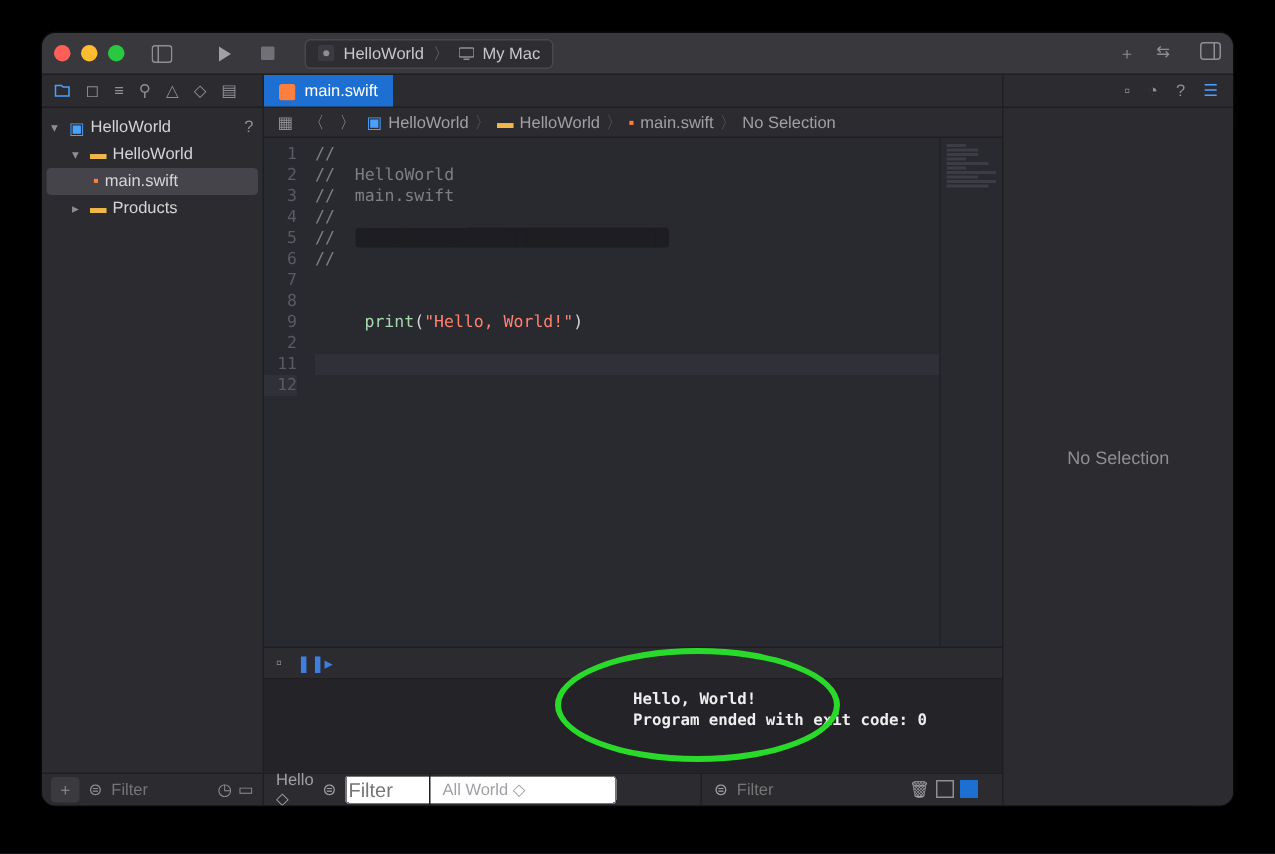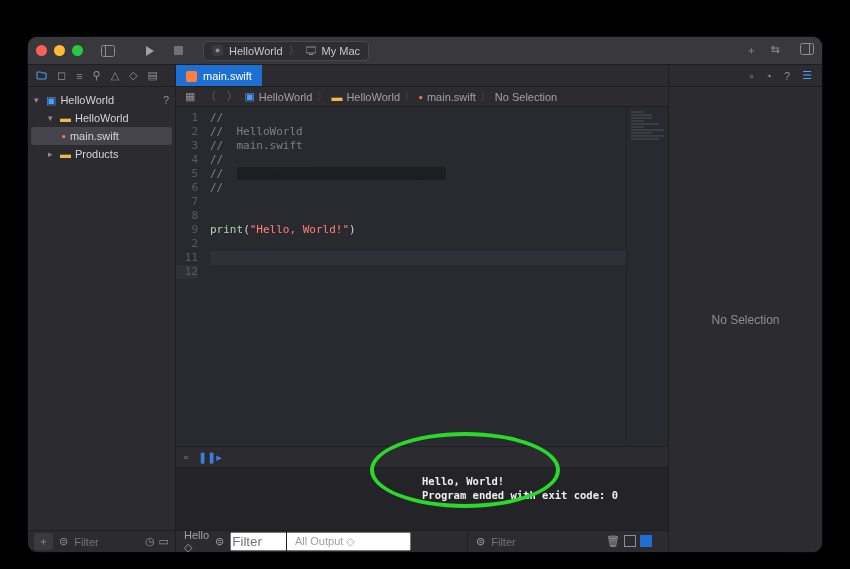--- a/index.html
+++ b/index.html
@@ -7,21 +7,21 @@
     width: 850px; height: 569px;
     background: #000;
     font-family: "SF Pro Text", -apple-system, Helvetica, Arial, sans-serif;
     font-size: 11px;
     color: #ccc;
     overflow: hidden;
     position: relative;
   }
   .window {
     position: absolute;
-    left: 28px; top: 37px;
+    left: 28px; top: 22px;
     width: 794px; height: 515px;
     background: #2b2b30;
     border-radius: 9px;
     box-shadow: 0 18px 40px rgba(0,0,0,0.7), 0 0 0 1px rgba(255,255,255,0.05);
     display: flex; flex-direction: column;
     overflow: hidden;
   }
   
   .toolbar {
     height: 28px;
@@ -114,21 +114,21 @@
   .jump .sep{color:#5a5a60;}
   .editor-wrap{flex:1; display:flex; min-height:0;}
   .editor{flex:1; display:flex; background:#292a30; font-family:"SF Mono",Menlo,monospace; font-size:11px; min-width:0;}
   .gutter{width:28px; text-align:right; padding:4px 6px 0 0; color:#5a5a62;}
   .gutter div{height:14px; line-height:14px;}
   .currline{background:#2f3038;}
   .code{flex:1; padding:4px 0 0 6px; color:#d5d5da; position:relative;}
   .code div{height:14px; line-height:14px; white-space:pre;}
   .c-comment{color:#7c8084;}
   .c-key{color:#ff79b1;}
-  .c-func{color:#a8d8b0;}
+  .c-func{color:#a8d8b0;margin-left:33px;}
   .c-str{color:#ff8170;}
   .redact{background:#1e1e22; color:#1e1e22; border-radius:2px; padding:0 2px;}
   .minimap{width:42px; background:#292a30; border-left:1px solid #222228; padding:4px 4px; display:flex; flex-direction:column; gap:1px;}
   .minimap .mm{height:2px; background:#4a4a52; opacity:0.6;}
   .minimap .mm.s{width:40%;}
   .minimap .mm.m{width:65%;}
   .minimap .mm.l{width:85%;}
   
   .debugbar{
     height:22px; background:#2b2b30; border-top:1px solid #1f1f22; border-bottom:1px solid #1f1f22;
@@ -368,21 +368,21 @@
       </div>
 
       <div class="console-bottom">
         <div class="cb-sec auto">
           <span>Hello ◇</span>
           <span style="margin-left:auto;">⊜</span>
           <input placeholder="Filter" style="">
         </div>
         <div class="cb-sep"></div>
         <div class="cb-sec out">
-          <span>All Output ◇</span>
+          <span>All World ◇</span>
         </div>
         <div class="cb-sep"></div>
         <div class="cb-sec filt2 filter">
           <span>⊜</span>
           <input placeholder="Filter" style="">
           <div class="cb-icons">
             <span>🗑</span>
             <span class="sq"></span>
             <span class="sq fill"></span>
           </div>

